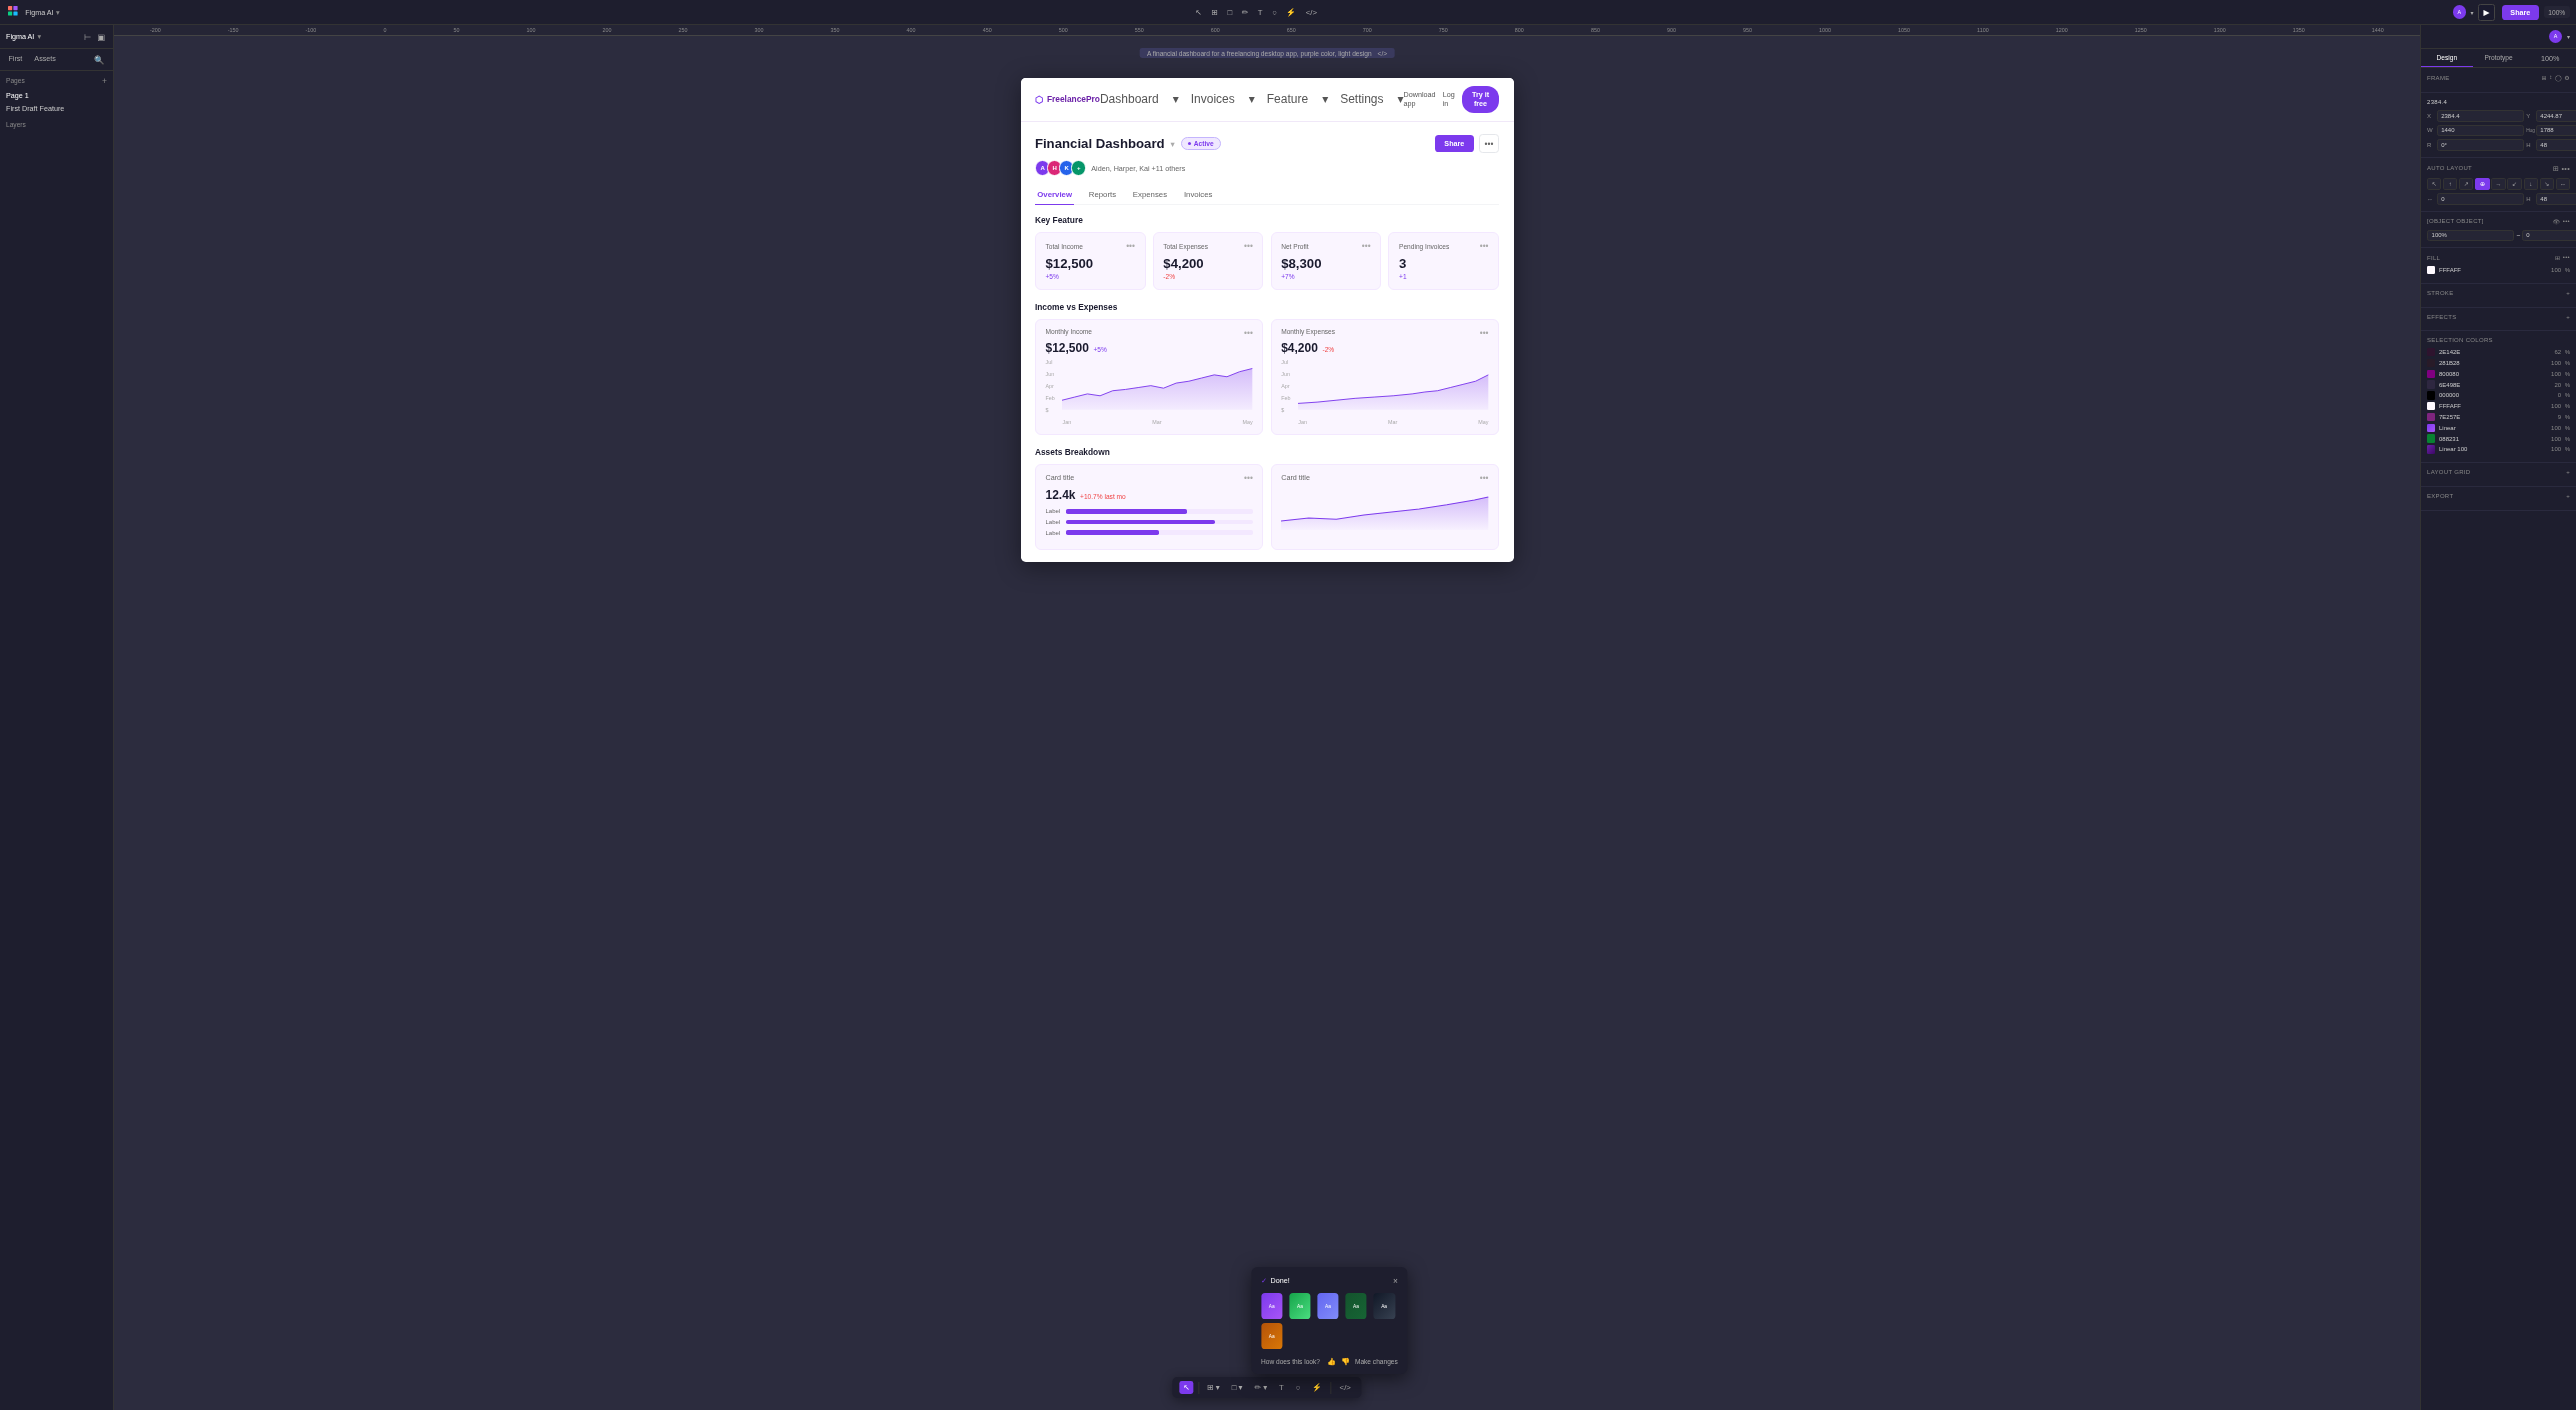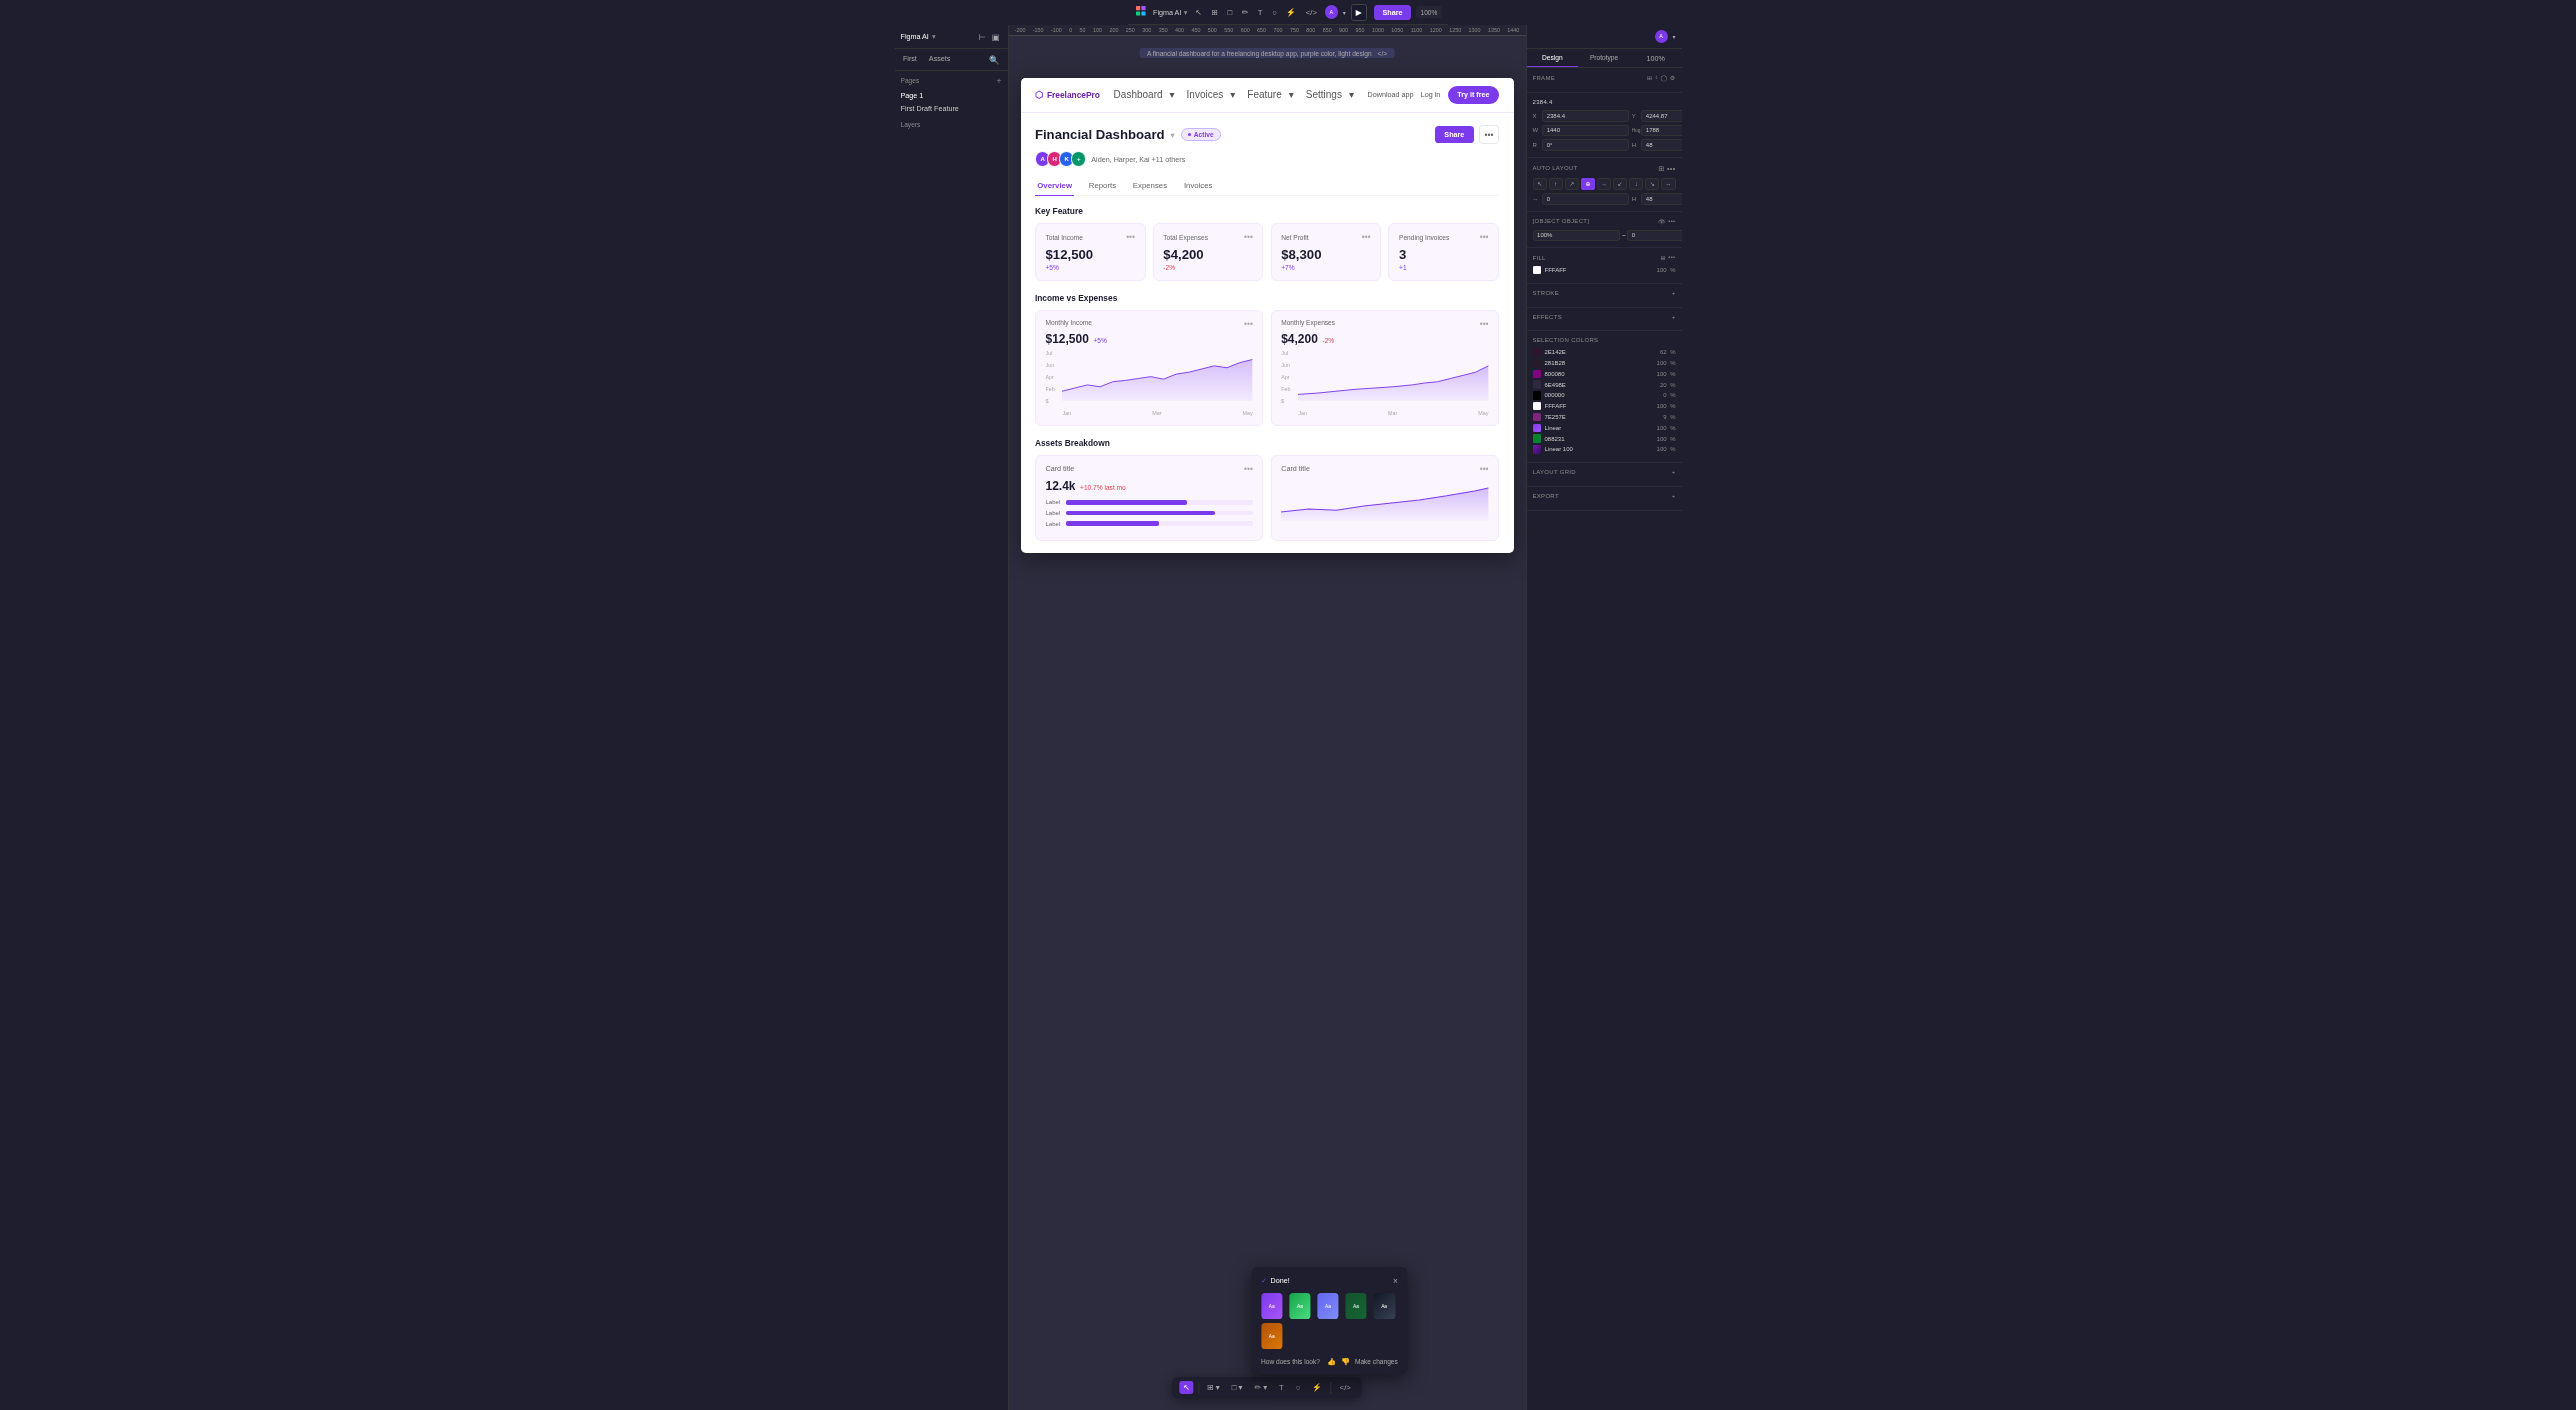--- a/index.html
+++ b/index.html
@@ -139,26 +139,26 @@
       font-size: 8.4px;
       color: #6b21a8;
     }
     .logo-icon { color: #7c3aed; font-size: 9.6px; }
     .app-nav-links {
       display: flex;
       gap: 12px;
       align-items: center;
     }
     .nav-link {
-      font-size: 10px;
+      font-size: 12px;
       color: #555;
       cursor: pointer;
       display: flex;
       align-items: center;
-      gap: 7px;
+      gap: 14px;
     }
     .nav-actions {
       display: flex;
       align-items: center;
       gap: 7.2px;
     }
     .nav-download { font-size: 7.2px; color: #555; cursor: pointer; }
     .nav-login { font-size: 7.2px; color: #555; cursor: pointer; }
     .nav-try-btn {
       background: #7c3aed;
@@ -624,21 +624,21 @@
       margin-left: 2.4px;
     }
     .figma-zoom {
       color: #aaa; font-size: 6.6px; padding: 2.4px 4.8px;
       background: #252535; border-radius: 2.4px; cursor: pointer;
     }
   </style>
 </head>
 <body>
 
-<div style="display:flex; flex-direction:column; width:100%; height:100vh; background:#1e1e2e;align-items:center;">
+<div style="display:flex; flex-direction:column; width:100%; height:100vh; background:#1e1e2e;">
 
   <div class="figma-top-bar">
     <button class="figma-menu-btn">
       <svg width="10.8" height="10.8" viewBox="0 0 18 18" fill="none">
         <rect width="7" height="7" rx="1" fill="#ff7262"></rect>
         <rect x="9" width="7" height="7" rx="1" fill="#a259ff"></rect>
         <rect y="9" width="7" height="7" rx="1" fill="#0acf83"></rect>
         <rect x="9" y="9" width="7" height="7" rx="1" fill="#1abcfe"></rect>
       </svg>
     </button>

